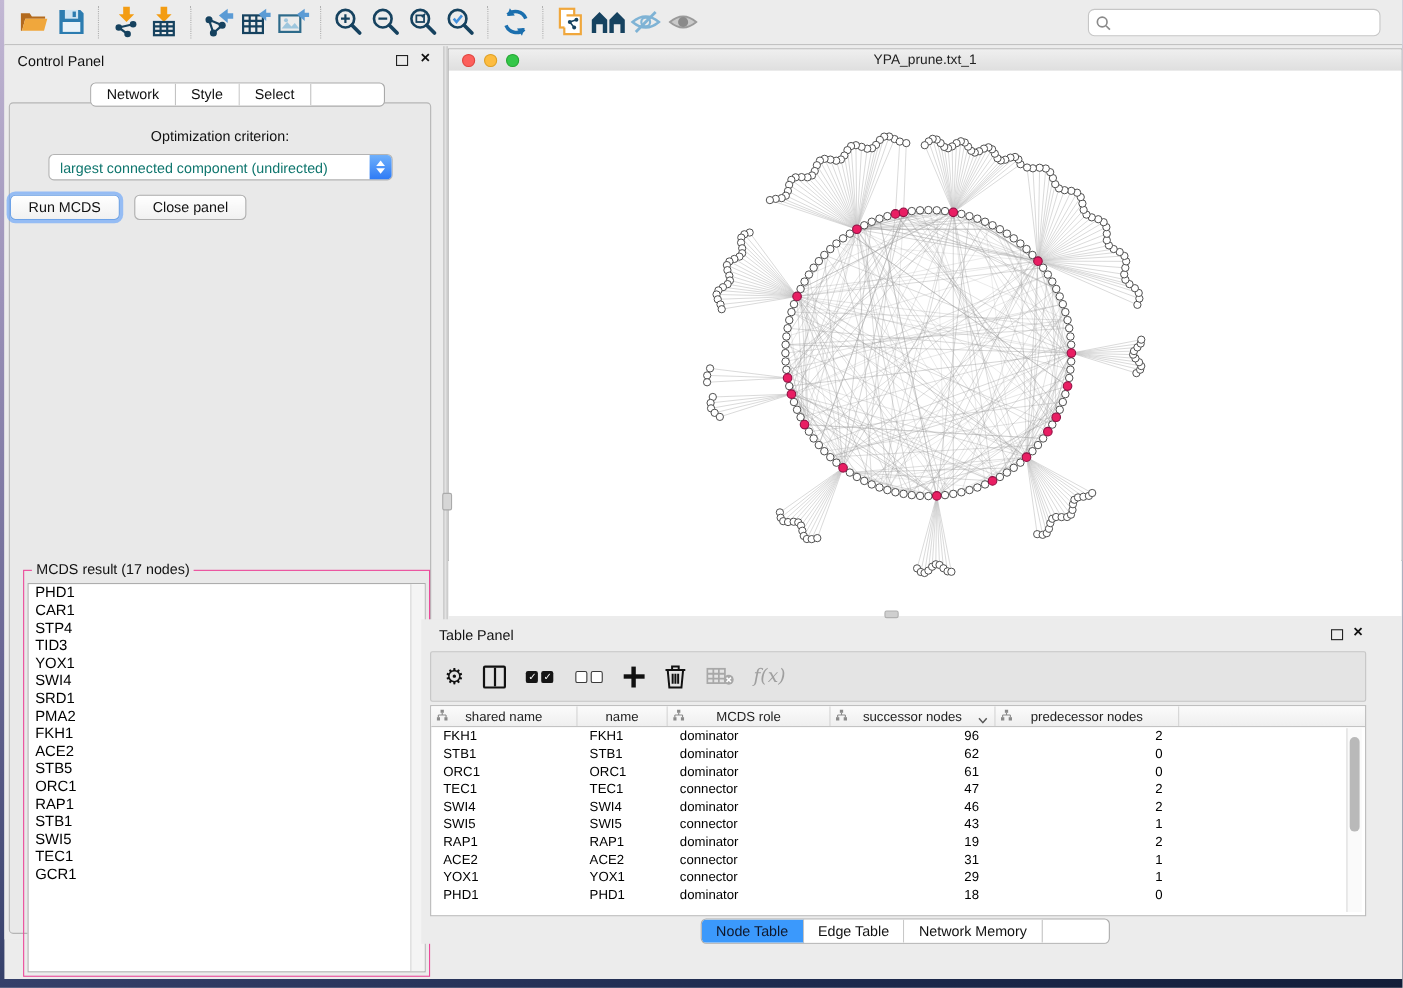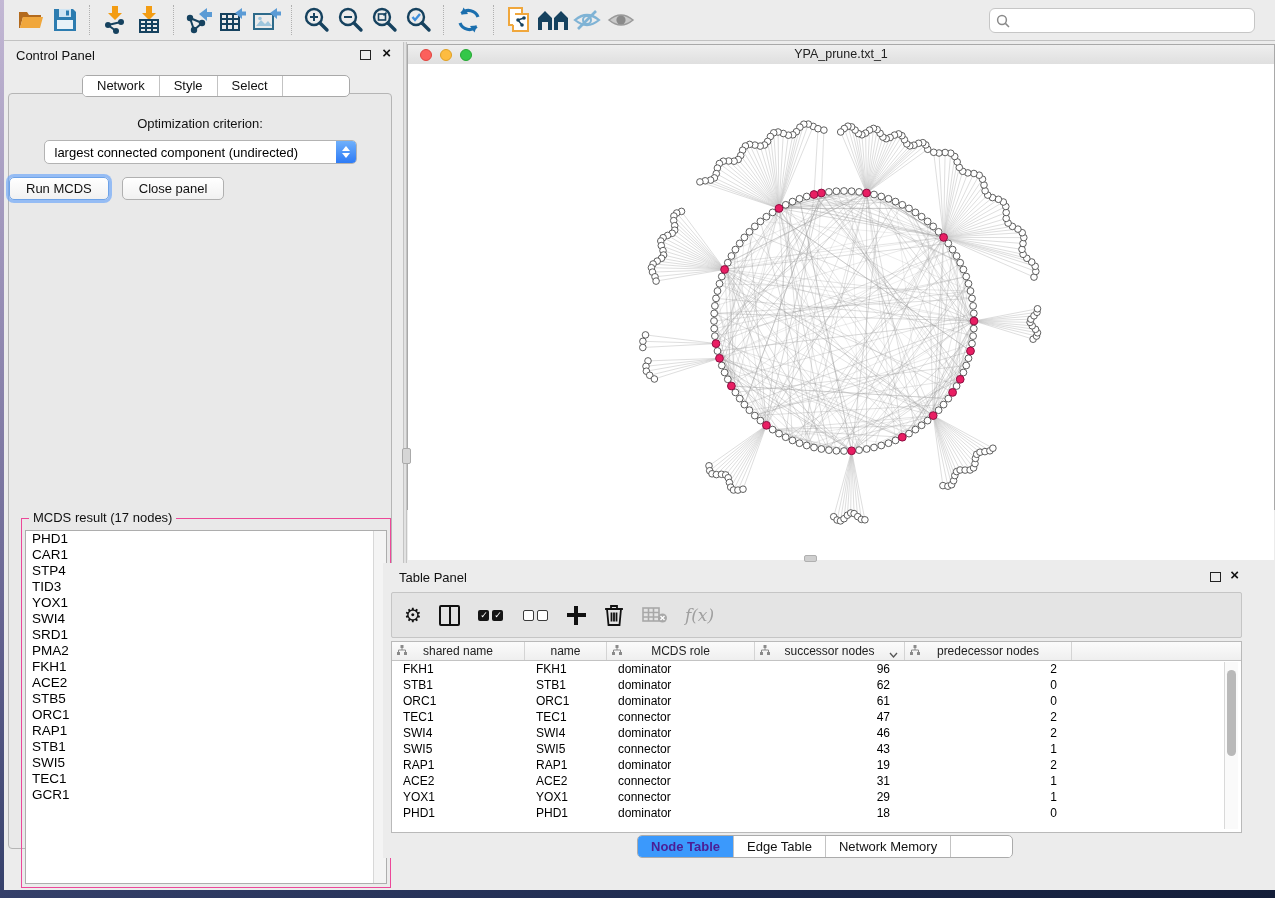--- a/index.html
+++ b/index.html
@@ -31,21 +31,21 @@
     border:1px solid #a9a9a9;border-radius:5px;overflow:hidden;background:#fff;}
   .cp-tab{padding:0 14px;font-size:13px;line-height:20px;color:#111;background:#fff;border-right:1px solid #c3c3c3;}
   .cp-tab:last-child{border-right:none;}
   .cp-tab.active{background:#3b99fc;color:#fff;margin-top:20px;}
 
   .cp-content{position:absolute;left:4px;top:51px;width:384px;height:756px;background:#e9e9e9;
     border:1px solid #b5b5b5;border-radius:4px;box-sizing:border-box;}
   .opt-label{text-align:center;margin-top:22px;font-size:13px;color:#111;}
   .combo{position:relative;margin:9px auto 0 auto;width:313px;height:24px;background:#fff;
     border:1px solid #b3b3b3;border-radius:5px;box-sizing:border-box;}
-  .combo-text{position:absolute;left:10px;top:4px;font-size:13px;color:#000000;white-space:nowrap;}
+  .combo-text{position:absolute;left:10px;top:4px;font-size:13px;color:#0f766e;white-space:nowrap;}
   .combo-step{position:absolute;right:0;top:0;width:20px;height:22px;border-radius:0 4px 4px 0;
     background:linear-gradient(#6fb0fb,#2e7bf6);display:flex;flex-direction:column;align-items:center;justify-content:center;}
   .combo-step .up,.combo-step .dn{width:0;height:0;border-left:4px solid transparent;border-right:4px solid transparent;}
   .combo-step .up{border-bottom:5px solid #fff;margin-bottom:2px;}
   .combo-step .dn{border-top:5px solid #fff;}
   .btn-row{display:flex;justify-content:flex-start;gap:13px;margin-top:13px;}
   .mac-btn{height:23px;padding:0 16px;font-size:13px;line-height:21px;color:#111;background:linear-gradient(#ffffff,#f1f1f1);
     border:1px solid #b0b0b0;border-radius:5px;}
   .mac-btn.focused{box-shadow:0 0 0 3px rgba(105,165,250,.65);border-color:#6ea3e8;}
 
@@ -103,21 +103,21 @@
   .trow{display:flex;height:16px;}
   .tcell{font-size:12px;line-height:16px;color:#000;box-sizing:border-box;overflow:hidden;white-space:nowrap;}
   .tcell.c0,.tcell.c1,.tcell.c2{padding-left:11px;text-align:left;}
   .tcell.c3,.tcell.c4{text-align:right;padding-right:15px;}
   .tscroll{position:absolute;right:3px;top:20px;bottom:3px;width:13px;background:#fafafa;border-left:1px solid #d9d9d9;}
   .tthumb{position:absolute;left:2px;top:8px;width:9px;height:86px;background:#b9b9b9;border-radius:5px;}
 
   .ttabs{position:absolute;left:254px;top:272px;height:21px;display:flex;border:1px solid #ababab;border-radius:5px;overflow:hidden;background:#fff;}
   .ttab{padding:0 13px;font-size:13px;line-height:21px;color:#111;background:#fff;border-right:1px solid #c3c3c3;}
   .ttab:last-child{border-right:none;margin-top:20px;}
-  .ttab.active{background:#3b99fc;color:#4c1d95;font-weight:bold;}
+  .ttab.active{background:#3b99fc;color:#0f172a;}
 
   
   .statusbar{position:absolute;left:0;top:858px;width:100%;height:32px;background:#ececec;border-top:1px solid #c3c3c3;}
   .list-btn{position:absolute;left:12px;top:6px;width:27px;height:22px;background:#f2f2f2;border:1px solid #b5b5b5;
     display:flex;align-items:center;justify-content:center;}
   .mem-btn{position:absolute;right:14px;top:7px;width:74px;height:24px;background:#f7f7f7;border:1px solid #a8a8a8;
     display:flex;align-items:center;justify-content:center;gap:6px;font-size:12.5px;color:#111;box-sizing:border-box;}
   .mem-dot{width:11px;height:11px;border-radius:50%;background:#1d9e2f;border:1px solid #157a24;box-sizing:border-box;}
 </style>
 </head>

